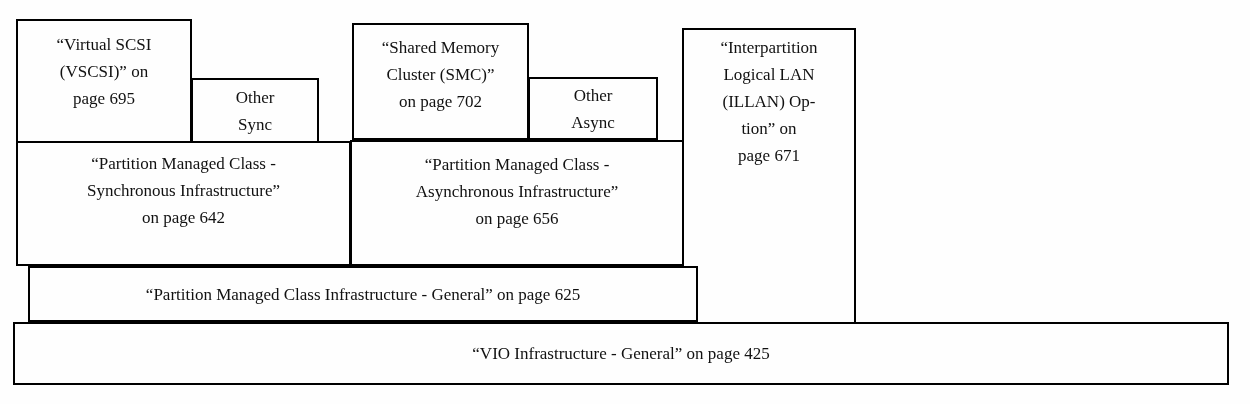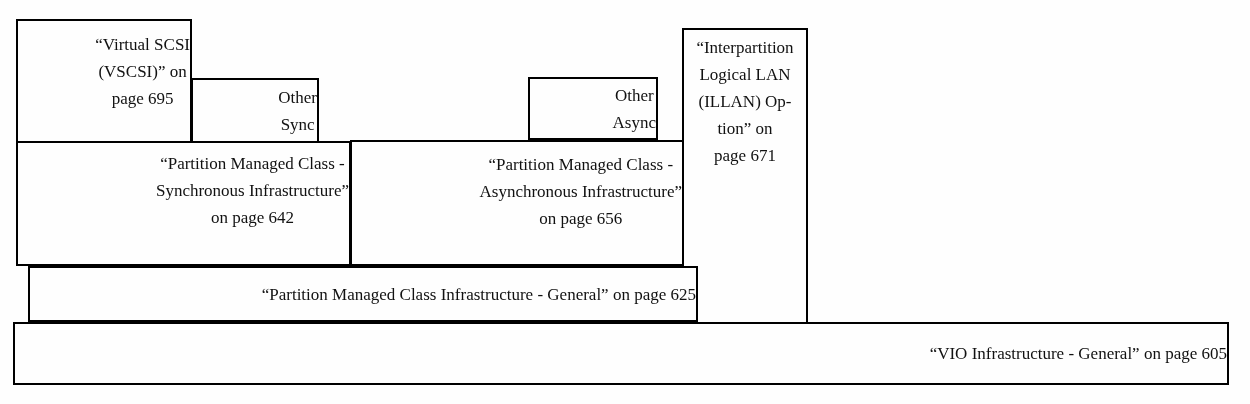--- a/index.html
+++ b/index.html
@@ -18,38 +18,38 @@
     color: #111111;
     overflow: hidden;
   }
   .box {
     position: absolute;
     box-sizing: border-box;
     border: 2px solid #000000;
     background: #fefefe;
     display: flex;
     align-items: center;
-    justify-content: flex-end;
+    justify-content: center;
     text-align: center;
   }
   .box .txt {
     white-space: pre-line;
     text-align: center;
   }
   
   .box.top-align {
     align-items: flex-start;
   }
   
   #box-vscsi       { left: 16px;  top: 19px;  width: 176px; height: 124px; padding-top: 10px; }
   #box-other-sync  { left: 191px; top: 78px;  width: 128px; height: 65px; }
   #box-smc         { left: 352px; top: 23px;  width: 177px; height: 117px; padding-top: 9px; }
   #box-other-async { left: 528px; top: 77px;  width: 130px; height: 63px; }
   
-  #box-illan-hyp   { left: 682px; top: 28px;  width: 126px; height: 296px;
+  #box-illan-hyp   { left: 682px; top: 28px;  width: 174px; height: 296px;
                      flex-direction: column; justify-content: space-between;
                      padding: 4px 2px 13px 2px; }
   
   #box-sync-infra  { left: 16px;  top: 141px; width: 335px; height: 125px; padding-top: 7px; }
   #box-async-infra { left: 350px; top: 140px; width: 334px; height: 126px; padding-top: 9px; }
   
   #box-pmc-general { left: 14px;  top: 266px; width: 670px; height: 56px; margin-left: 14px; }
   
   #box-vio-general { left: 13px;  top: 322px; width: 1216px; height: 63px; }
 </style>
@@ -62,20 +62,25 @@
     <span class="txt">“Virtual SCSI
 (VSCSI)” on
 page 695</span>
   </div>
 
   <div class="box" id="box-other-sync">
     <span class="txt">Other
 Sync</span>
   </div>
 
+  <div class="box top-align" id="box-smc">
+    <span class="txt">“Shared Memory
+Cluster (SMC)”
+on page 702</span>
+  </div>
 
   <div class="box" id="box-other-async">
     <span class="txt">Other
 Async</span>
   </div>
 
   <div class="box" id="box-illan-hyp">
     <span class="txt">“Interpartition
 Logical LAN
 (ILLAN) Op-
@@ -93,16 +98,16 @@
     <span class="txt">“Partition Managed Class -
 Asynchronous Infrastructure”
 on page 656</span>
   </div>
 
   <div class="box" id="box-pmc-general">
     <span class="txt">“Partition Managed Class Infrastructure - General” on page 625</span>
   </div>
 
   <div class="box" id="box-vio-general">
-    <span class="txt">“VIO Infrastructure - General” on page 605</span>
+    <span class="txt">“VIO Infrastructure - General” on page 425</span>
   </div>
 
 </div>
 
 </body></html>

